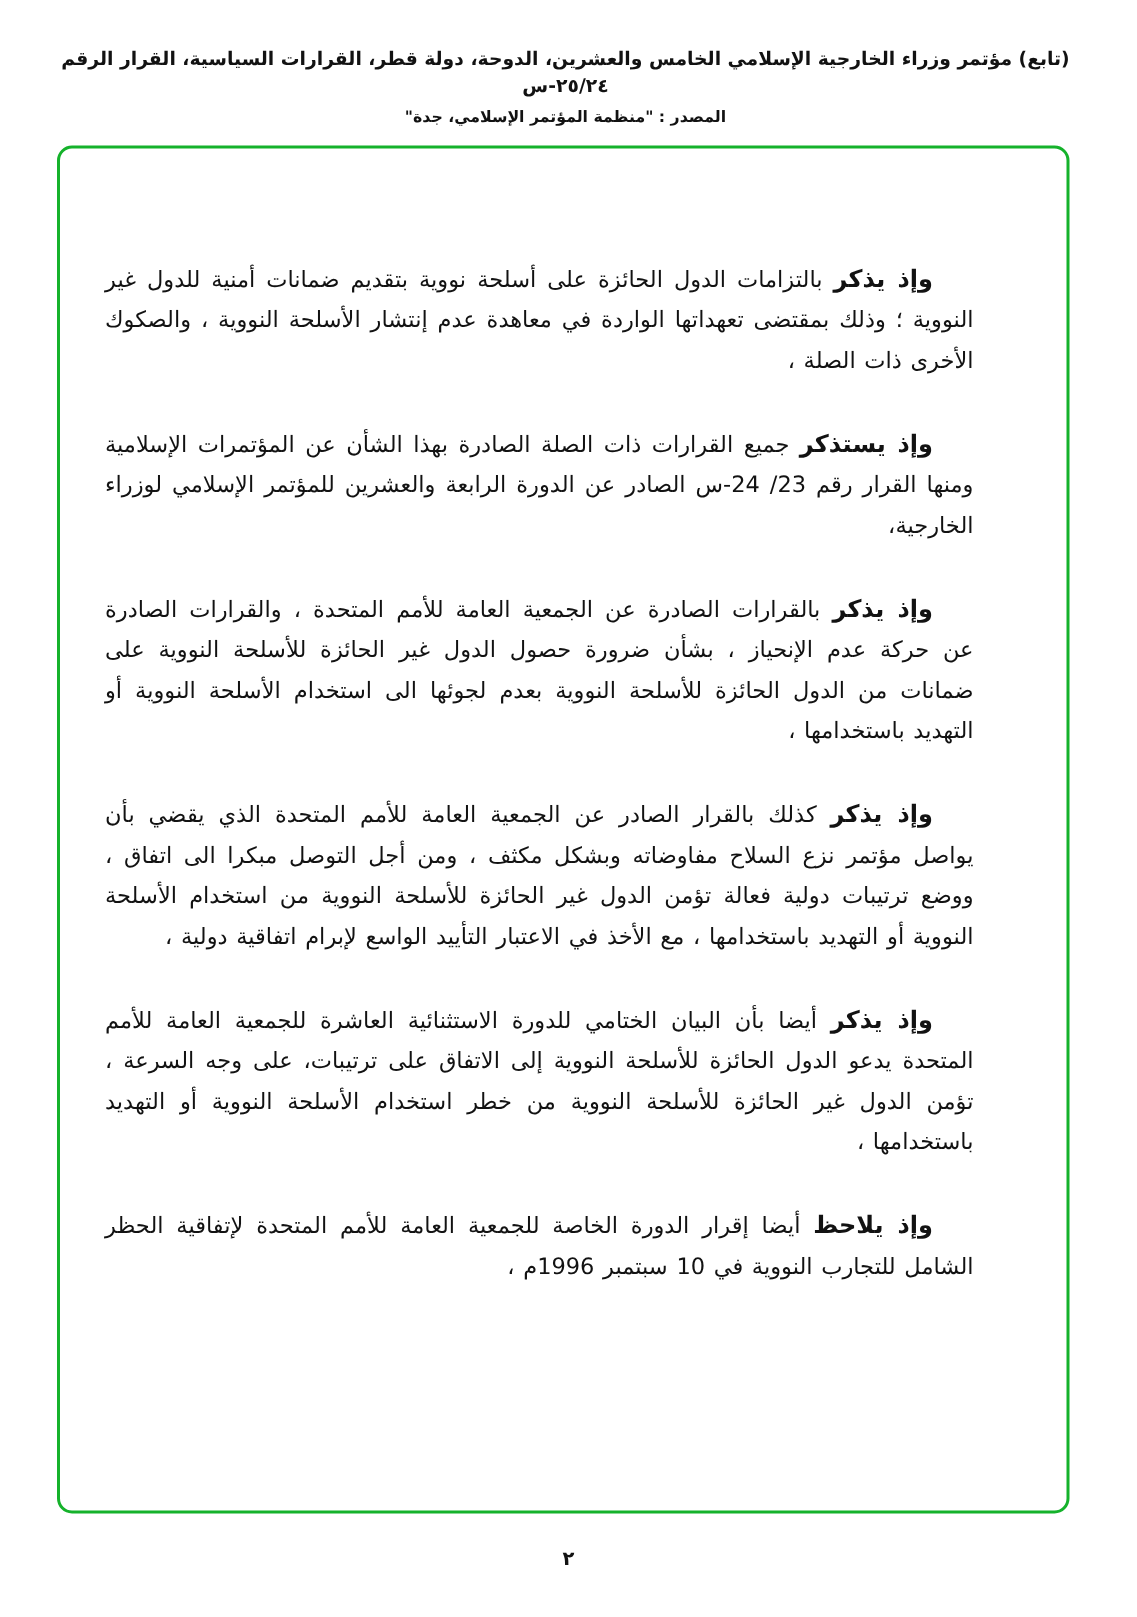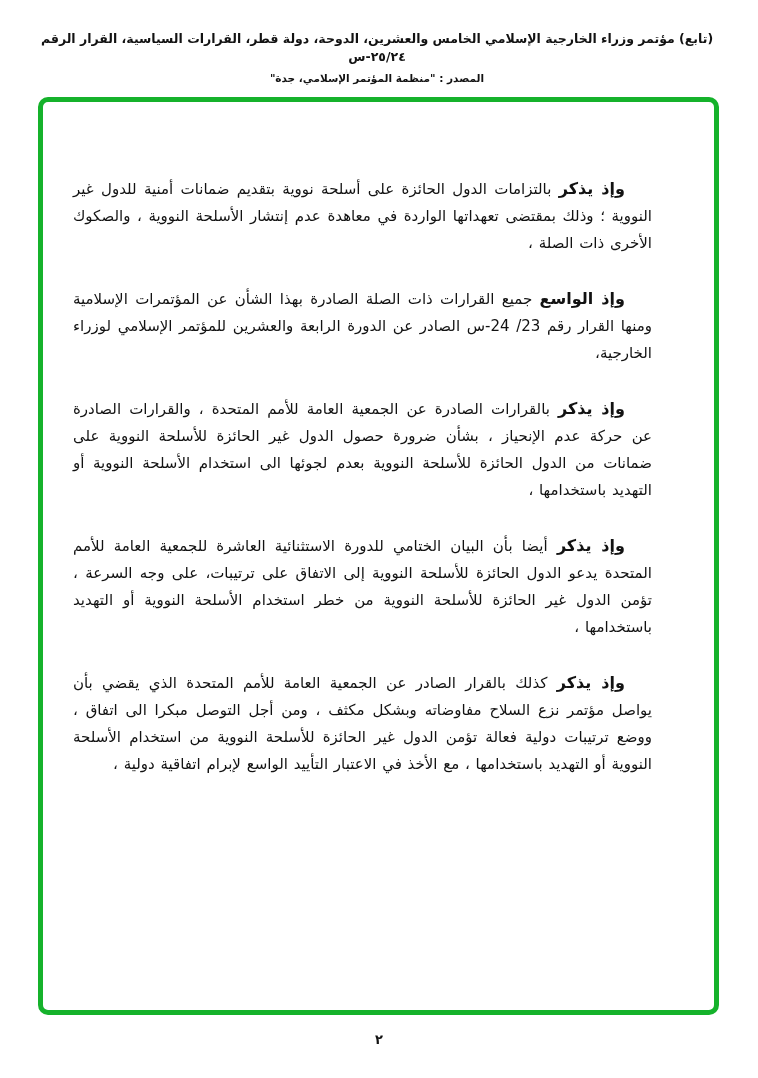--- a/index.html
+++ b/index.html
@@ -15,21 +15,21 @@
     position: absolute; top: 30px; left: 0; right: 4px;
     text-align: center; direction: rtl;
     font-weight: bold;
   }
   .header-line1 { font-size: 12.5px; line-height: 18px; padding: 0 40px; }
   .header-line2 { font-size: 10.5px; margin-top: 6px; }
   .frame {
     position: absolute;
     left: 38px; top: 97px;
     width: 671px; height: 908px;
-    border: 5px solid #3b82f6;
+    border: 2px solid #3b82f6;
     border-radius: 10px;
     background: #ffffff;
     box-sizing: content-box;
   }
   .doc-body {
     position: absolute;
     top: 0; left: 0; right: 0;
     padding: 73px 62px 0 30px;
     direction: rtl;
   }
@@ -56,20 +56,21 @@
 <body>
 
 <div class="header">
   <div class="header-line1">(تابع) مؤتمر وزراء الخارجية الإسلامي الخامس والعشرين، الدوحة، دولة قطر، القرارات السياسية، القرار الرقم ٢٥/٢٤-س</div>
   <div class="header-line2">المصدر :  "منظمة المؤتمر الإسلامي، جدة"</div>
 </div>
 
 <div class="frame" style="border-color: rgb(21, 178, 43);">
   <div class="doc-body">
       <p class="para"><b>وإذ يذكر</b><span> بالتزامات الدول الحائزة على أسلحة نووية بتقديم ضمانات أمنية للدول غير النووية ؛ وذلك بمقتضى تعهداتها الواردة في معاهدة عدم إنتشار الأسلحة النووية ، والصكوك الأخرى ذات الصلة ،</span></p>
-      <p class="para"><b>وإذ الواسع</b><span> جميع القرارات ذات الصلة الصادرة بهذا الشأن عن المؤتمرات الإسلامية ومنها القرار رقم 23/ 24-س الصادر عن الدورة الرابعة والعشرين للمؤتمر الإسلامي لوزراء الخارجية،</span></p>
+      <p class="para"><b>وإذ يستذكر</b><span> جميع القرارات ذات الصلة الصادرة بهذا الشأن عن المؤتمرات الإسلامية ومنها القرار رقم 23/ 24-س الصادر عن الدورة الرابعة والعشرين للمؤتمر الإسلامي لوزراء الخارجية،</span></p>
       <p class="para"><b>وإذ يذكر</b><span> بالقرارات الصادرة عن الجمعية العامة للأمم المتحدة ، والقرارات الصادرة عن حركة عدم الإنحياز ، بشأن ضرورة حصول الدول غير الحائزة للأسلحة النووية على ضمانات من الدول الحائزة للأسلحة النووية بعدم لجوئها الى استخدام الأسلحة النووية أو التهديد باستخدامها ،</span></p>
+      <p class="para"><b>وإذ يذكر</b><span> كذلك بالقرار الصادر عن الجمعية العامة للأمم المتحدة الذي يقضي بأن يواصل مؤتمر نزع السلاح مفاوضاته وبشكل مكثف ، ومن أجل التوصل مبكرا الى اتفاق ، ووضع ترتيبات دولية فعالة تؤمن الدول غير الحائزة للأسلحة النووية من استخدام الأسلحة النووية أو التهديد باستخدامها ، مع الأخذ في الاعتبار التأييد الواسع لإبرام اتفاقية دولية ،</span></p>
       <p class="para"><b>وإذ يذكر</b><span> أيضا بأن البيان الختامي للدورة الاستثنائية العاشرة للجمعية العامة للأمم المتحدة يدعو الدول الحائزة للأسلحة النووية إلى الاتفاق على ترتيبات، على وجه السرعة ، تؤمن الدول غير الحائزة للأسلحة النووية من خطر استخدام الأسلحة النووية أو التهديد باستخدامها ،</span></p>
-      <p class="para"><b>وإذ يذكر</b><span> كذلك بالقرار الصادر عن الجمعية العامة للأمم المتحدة الذي يقضي بأن يواصل مؤتمر نزع السلاح مفاوضاته وبشكل مكثف ، ومن أجل التوصل مبكرا الى اتفاق ، ووضع ترتيبات دولية فعالة تؤمن الدول غير الحائزة للأسلحة النووية من استخدام الأسلحة النووية أو التهديد باستخدامها ، مع الأخذ في الاعتبار التأييد الواسع لإبرام اتفاقية دولية ،</span></p>
+      <p class="para"><b>وإذ يلاحظ</b><span> أيضا إقرار الدورة الخاصة للجمعية العامة للأمم المتحدة لإتفاقية الحظر الشامل للتجارب النووية في 10 سبتمبر 1996م ،</span></p>
     </div>
 </div>
 
 <div class="pagenum">٢</div>
 
 </body></html>

